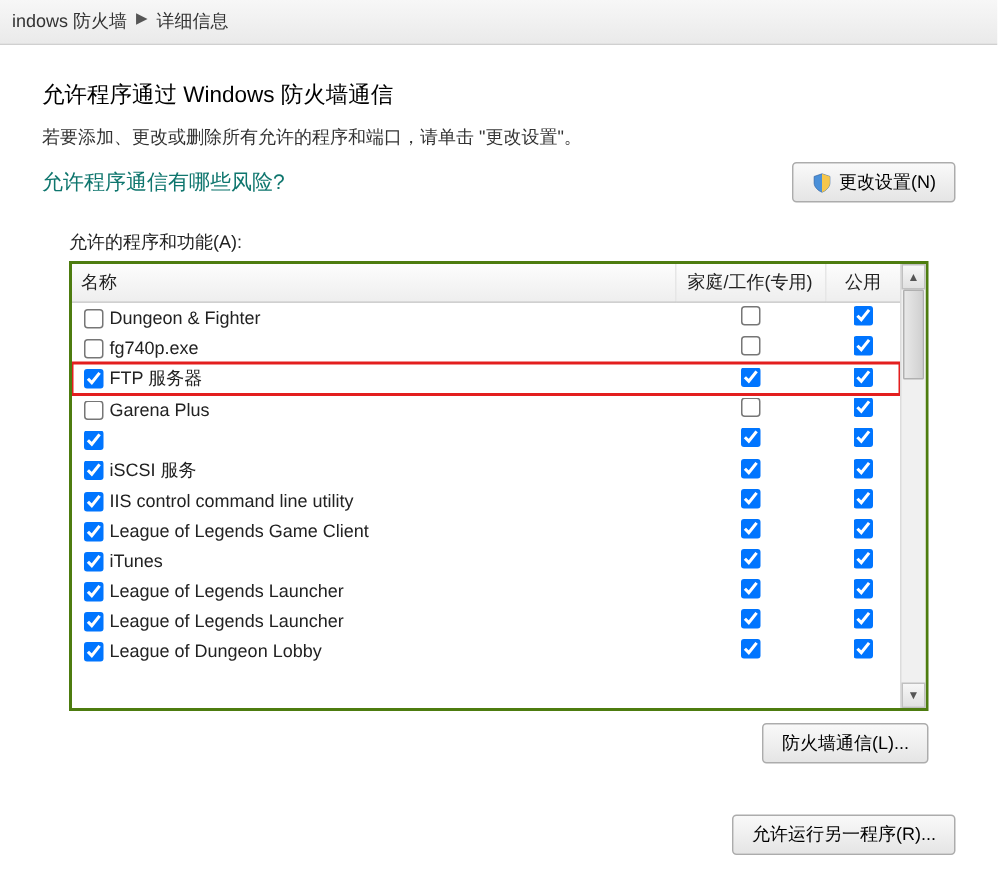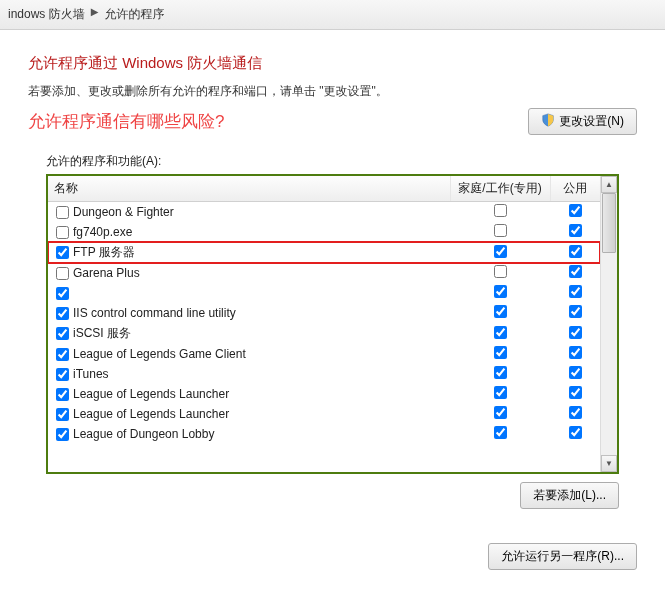--- a/index.html
+++ b/index.html
@@ -22,51 +22,51 @@
       color: #333;
     }
     .breadcrumb .chevron {
       color: #555;
       font-size: 10px;
     }
     .content {
       padding: 24px 28px 10px 28px;
     }
     h1.title {
-      color: #b91c1c;
+      color: #000000;
       font-size: 15px;
       font-weight: normal;
       margin-bottom: 10px;
     }
     .subtitle {
       color: #333;
       font-size: 12px;
       margin-bottom: 8px;
     }
     .link-row {
       display: flex;
       justify-content: space-between;
       align-items: center;
       margin-bottom: 18px;
     }
     a.risk-link {
-      color: #ef4444;
+      color: #0f766e;
       text-decoration: none;
-      font-size: 17px;
+      font-size: 14px;
     }
     .btn {
       background: linear-gradient(#f9f9f9, #e5e5e5);
       border: 1px solid #acacac;
       border-radius: 3px;
       padding: 4px 12px;
       font-size: 12px;
       font-family: inherit;
       cursor: pointer;
       display: inline-flex;
-      align-items: flex-start;
+      align-items: center;
       gap: 4px;
     }
     .shield-icon {
       display: inline-block;
       width: 14px; height: 14px;
     }
     .panel {
       padding: 0 18px;
     }
     .panel-label {
@@ -164,21 +164,21 @@
     .col-name { width: auto; }
     .col-home { width: 100px; }
     .col-public { width: 50px; }
   </style>
 </head>
 <body>
 
 <div class="breadcrumb">
   <span>indows 防火墙</span>
   <span class="chevron">▶</span>
-  <span>允许的程序</span>
+  <span>详细信息</span>
 </div>
 
 <div class="content">
   <h1 class="title">允许程序通过 Windows 防火墙通信</h1>
   <p class="subtitle">若要添加、更改或删除所有允许的程序和端口，请单击 "更改设置"。</p>
   <div class="link-row">
     <a href="#" class="risk-link">允许程序通信有哪些风险?</a>
     <button class="btn">
       <span class="shield-icon">
         <svg viewBox="0 0 16 16">
@@ -249,31 +249,31 @@
                     <input type="checkbox" checked="" style="">
                   </div>
                 </td>
                 <td class="center"><input type="checkbox" checked="" style=""></td>
                 <td class="center"><input type="checkbox" checked="" style=""></td>
               </tr>
               <tr>
                 <td>
                   <div class="name-cell">
                     <input type="checkbox" checked="" style="">
+                    <span>iSCSI 服务</span>
+                  </div>
+                </td>
+                <td class="center"><input type="checkbox" checked="" style=""></td>
+                <td class="center"><input type="checkbox" checked="" style=""></td>
+              </tr>
+              <tr>
+                <td>
+                  <div class="name-cell">
+                    <input type="checkbox" checked="" style="">
                     <span>IIS control command line utility</span>
-                  </div>
-                </td>
-                <td class="center"><input type="checkbox" checked="" style=""></td>
-                <td class="center"><input type="checkbox" checked="" style=""></td>
-              </tr>
-              <tr>
-                <td>
-                  <div class="name-cell">
-                    <input type="checkbox" checked="" style="">
-                    <span>iSCSI 服务</span>
                   </div>
                 </td>
                 <td class="center"><input type="checkbox" checked="" style=""></td>
                 <td class="center"><input type="checkbox" checked="" style=""></td>
               </tr>
               <tr>
                 <td>
                   <div class="name-cell">
                     <input type="checkbox" checked="" style="">
                     <span>League of Legends Game Client</span>
@@ -329,19 +329,19 @@
         <div class="scroll-btn">▲</div>
         <div class="scroll-track">
           <div class="scroll-thumb"></div>
         </div>
         <div class="scroll-btn">▼</div>
       </div>
     </div>
   </div>
 
   <div class="under-buttons">
-    <button class="btn">若要添加(L)...</button>
+    <button class="btn">防火墙通信(L)...</button>
   </div>
 </div>
 
 <div class="bottom-button">
   <button class="btn">允许运行另一程序(R)...</button>
 </div>
 
 </body></html>

